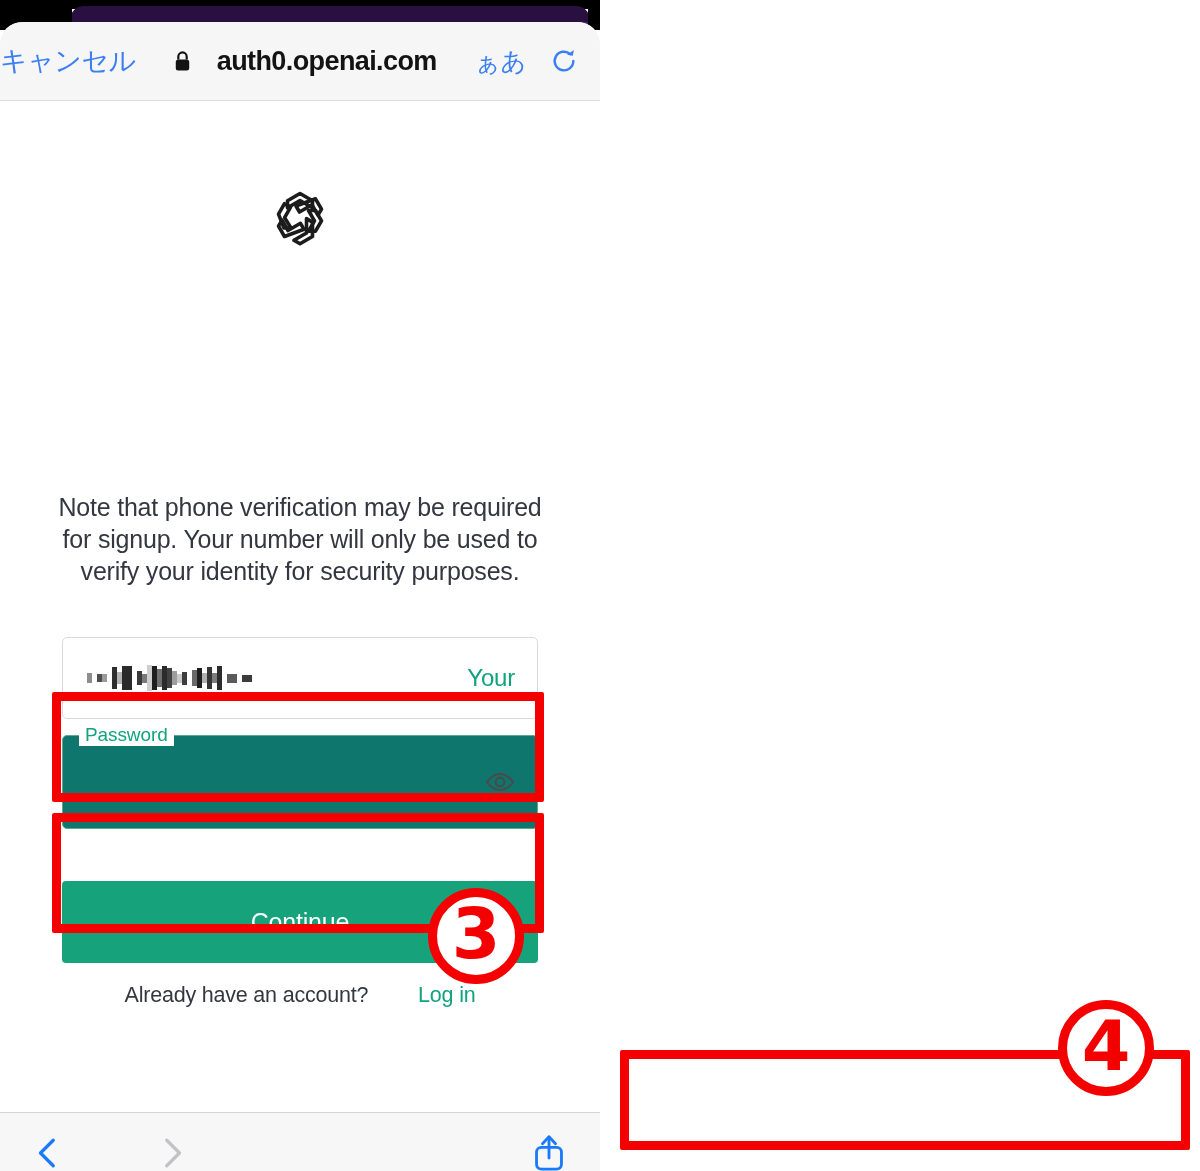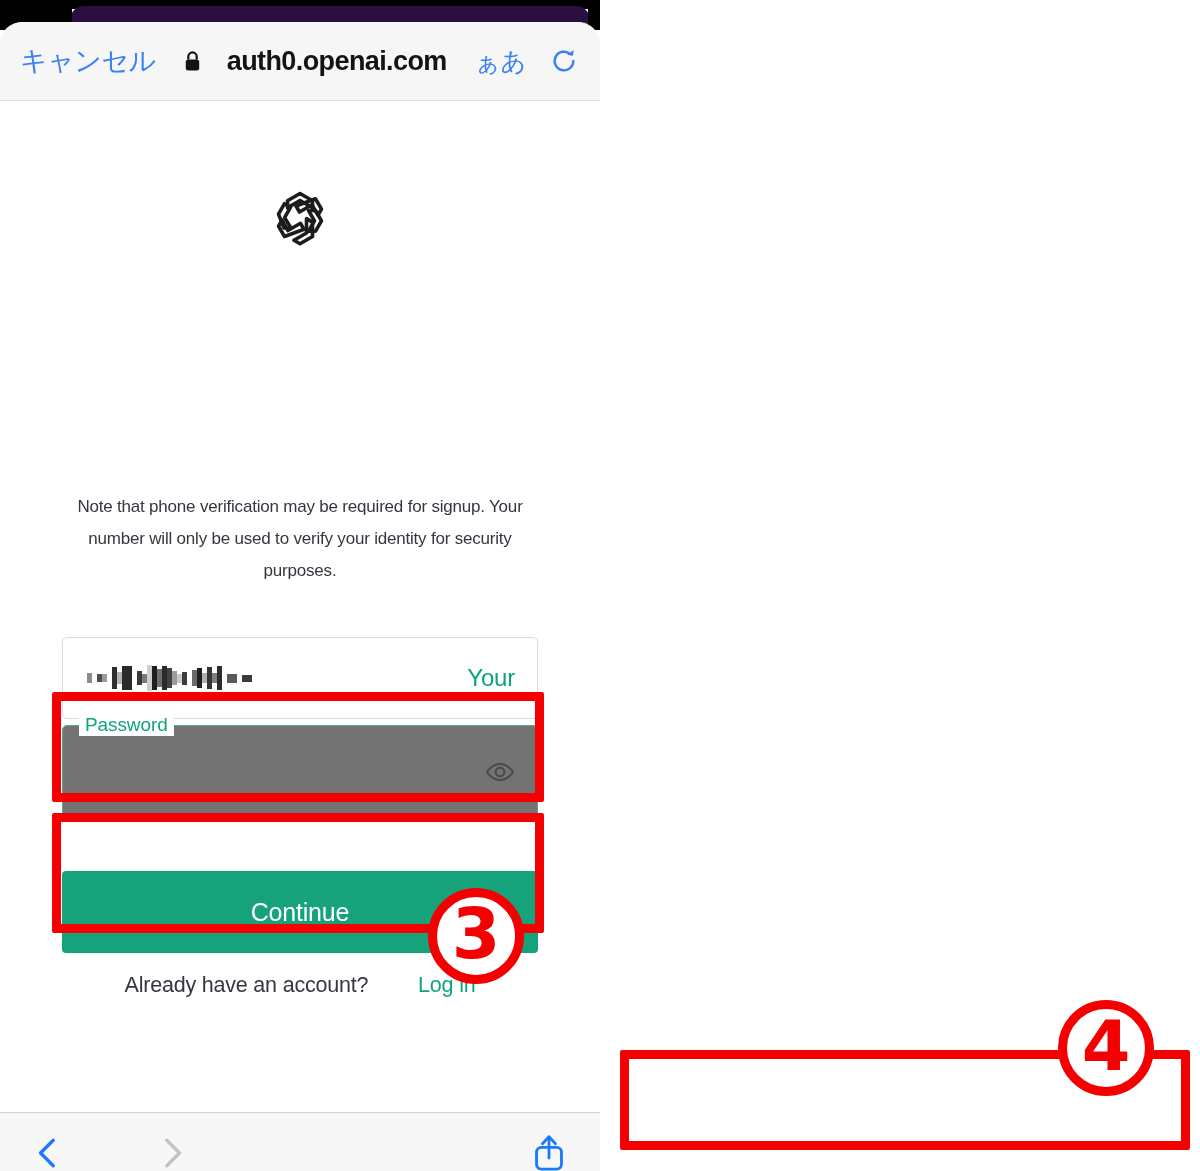--- a/index.html
+++ b/index.html
@@ -34,21 +34,21 @@
   .sheet {
     position: absolute; left: 0; top: 22px; width: 600px; height: 1149px;
     background: #ffffff; border-radius: 22px 22px 0 0; overflow: hidden;
   }
   .browser-bar {
     position: absolute; left: 0; top: 0; width: 600px; height: 78px;
     background: #f6f6f7;
     display: flex; align-items: center; border-radius: 22px 22px 0 0;
   }
   .bar-cancel {
-    color: #3b7ff5; font-size: 27px; margin-left: 20px; letter-spacing: -0.5px;
+    color: #3b7ff5; font-size: 27px; letter-spacing: -0.5px;
     cursor: pointer; white-space: nowrap;
   }
   .bar-urlwrap {
     flex: 1; display: flex; align-items: center; justify-content: center;
     gap: 26px; margin: 0 4px;
   }
   .lock-icon { width: 17px; height: 21px; position: relative; flex: none; display:block; }
   .bar-url { font-size: 27px; color: #131313; font-weight: 600; letter-spacing: -0.6px; white-space: nowrap; }
   .bar-aa { color: #3b7ff5; font-size: 25px; margin-right: 24px; white-space: nowrap; }
   .bar-reload { margin-right: 22px; width: 28px; height: 28px; flex:none; }
@@ -63,39 +63,39 @@
   }
   .oa-logo { position: absolute; left: 268px; top: 82px; width: 64px; height: 64px; }
 
   .title {
     position: absolute; left: 0; top: 189px; width: 600px;
     text-align: center; font-size: 44px; line-height: 78px;
     font-weight: 700; color: #2d333a; letter-spacing: -0.8px;
   }
   .subtitle {
     position: absolute; left: 55px; top: 390px; width: 490px;
-    text-align: center; font-size: 17px; line-height: 32px;
+    text-align: center; font-size: 25px; line-height: 32px;
     color: #353740; letter-spacing: -0.2px;
   }
 
   .form { position: absolute; left: 62px; top: 536px; width: 476px; }
 
   .email-box {
     position: relative; width: 476px; height: 82px;
     border: 1px solid #d9d9e3; border-radius: 5px; background: #fff;
     display: flex; align-items: center; justify-content: space-between;
     padding: 0 22px 0 24px;
   }
   .mosaic { display: flex; align-items: center; height: 26px; gap: 0px; }
   .mosaic i { display:block; width: 5px; height: 26px; }
   .edit-link { color: #10a37f; font-size: 24px; letter-spacing: -0.2px; }
 
   .pw-box {
-    position: relative; width: 476px; height: 94px; margin-top: 6px;
-    border: 1.6px solid #5aa98f; border-radius: 5px; background: #737373;
+    position: relative; width: 476px; height: 94px; margin-top: 16px;
+    border: 1.6px solid #5aa98f; border-radius: 5px; background: #0f766e;
     display: flex; align-items: center; justify-content: flex-end;
     padding-right: 22px;
   }
   .pw-label {
     position: absolute; left: 16px; top: -12px; background: #fff;
     padding: 0 6px; font-size: 19px; color: #10a37f; letter-spacing: -0.1px;
   }
   .eye-icon { width: 30px; height: 30px; }
 
   .continue-btn {

